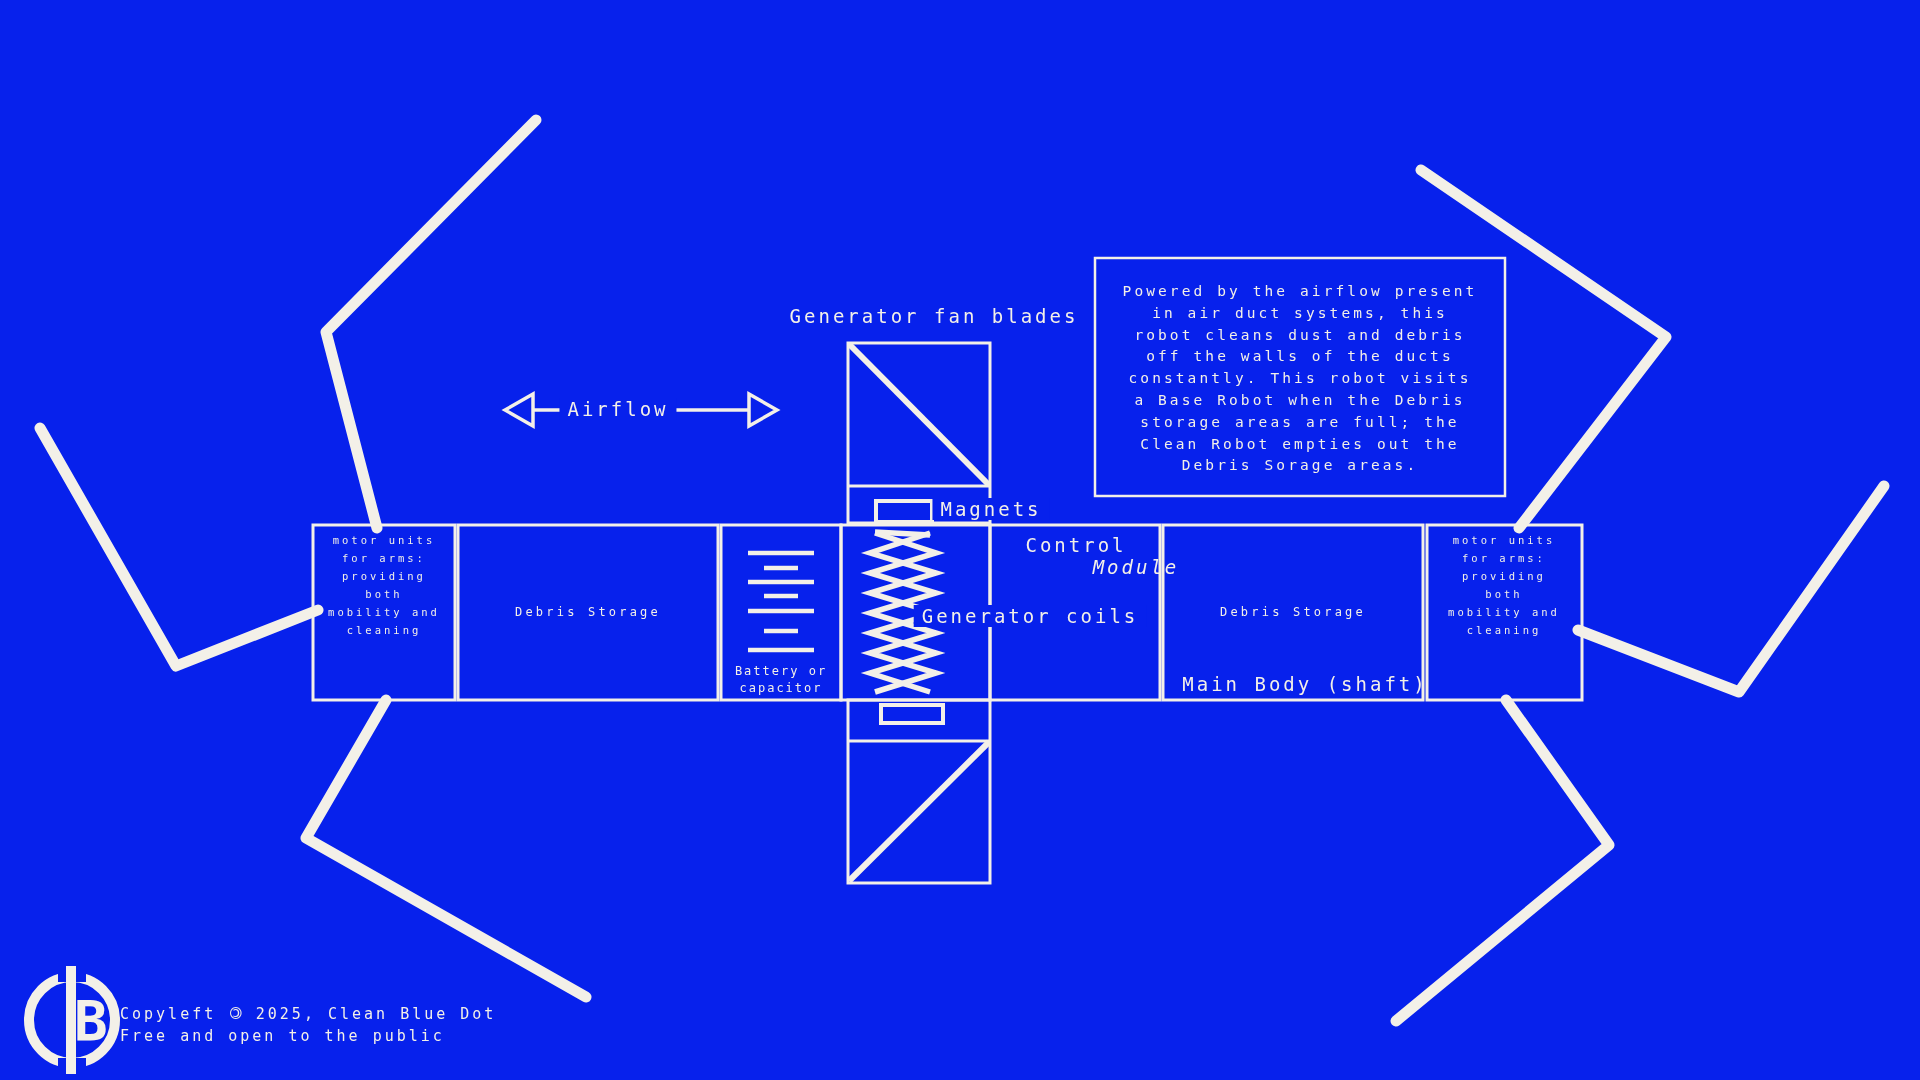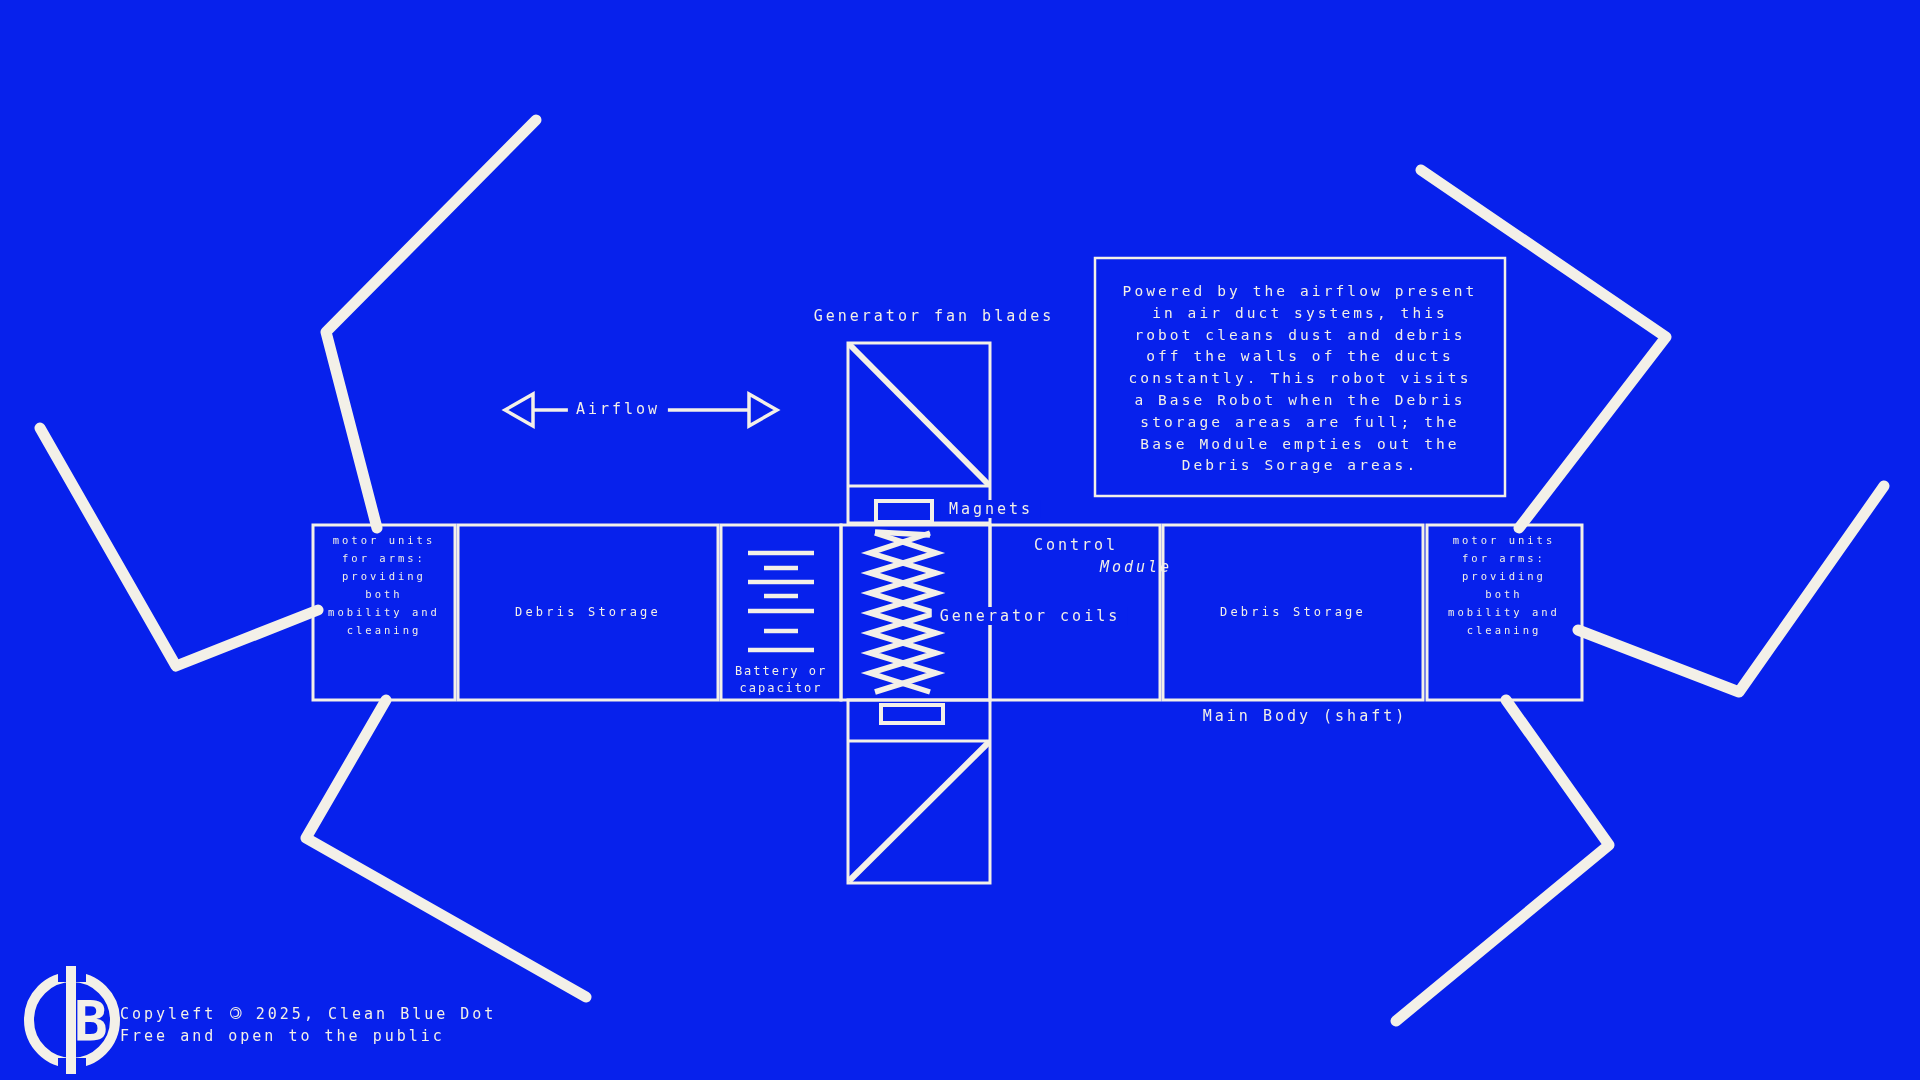--- a/index.html
+++ b/index.html
@@ -18,21 +18,21 @@
   svg.art{position:absolute;left:0;top:0;width:1920px;height:1080px;}
   .lbl{
     position:absolute;
     transform:translate(-50%,-50%);
     white-space:pre;
     text-align:center;
     font-family:"DejaVu Sans Mono", monospace;
     color:var(--ink);
   }
   .title{font-size:52px;letter-spacing:1px;}
-  .std{font-size:15px;letter-spacing:3px;}
+  .std{font-size:19px;letter-spacing:3px;}
   .mid{font-size:12px;letter-spacing:3.2px;}
   .small{font-size:12px;letter-spacing:2px;line-height:17px;}
   .online{background:var(--blue);padding:0 8px;}
   .desc{
     position:absolute;left:1300px;top:281px;
     transform:translateX(-50%);
     font-size:14.5px;letter-spacing:3.1px;line-height:21.8px;
     text-align:center;white-space:pre;color:var(--ink);
   }
   .motor-note{
@@ -128,21 +128,21 @@
   <div class="lbl std" style="left:1136px;top:567px;font-style:italic;">Module</div>
 
   <div class="lbl std online" style="left:1030px;top:616px;">Generator coils</div>
 
   <div class="lbl small" style="left:781px;top:671px;">Battery or</div>
   <div class="lbl small" style="left:781px;top:688px;">capacitor</div>
 
   <div class="lbl mid" style="left:588px;top:612px;">Debris Storage</div>
   <div class="lbl mid" style="left:1293px;top:612px;">Debris Storage</div>
 
-  <div class="lbl std" style="left:1305px;top:716px;">Main Body (shaft)</div>
+  <div class="lbl std" style="left:1305px;top:684px;">Main Body (shaft)</div>
 
   <div class="motor-note" style="left:384px;"><span>motor units</span>
 <span>for arms:</span>
 <span>providing</span>
 <span>both</span>
 <span>mobility and</span>
 <span>cleaning</span></div>
 
   <div class="motor-note" style="left:1504px;"><span>motor units</span>
 <span>for arms:</span>
@@ -151,19 +151,19 @@
 <span>mobility and</span>
 <span>cleaning</span></div>
 
   <div class="desc"><span>Powered by the airflow present</span>
 <span>in air duct systems, this</span>
 <span>robot cleans dust and debris</span>
 <span>off the walls of the ducts</span>
 <span>constantly. This robot visits</span>
 <span>a Base Robot when the Debris</span>
 <span>storage areas are full; the</span>
-<span>Base Module empties out the</span>
+<span>Clean Robot empties out the</span>
 <span>Debris Sorage areas.</span></div>
 
   <div class="footer-text"><span><span>Copyleft</span> <span class="cl-sym">©</span><span> 2025, Clean Blue Dot</span></span>
 <span>Free and open to the public</span></div>
 
 </div>
 
 </body></html>

